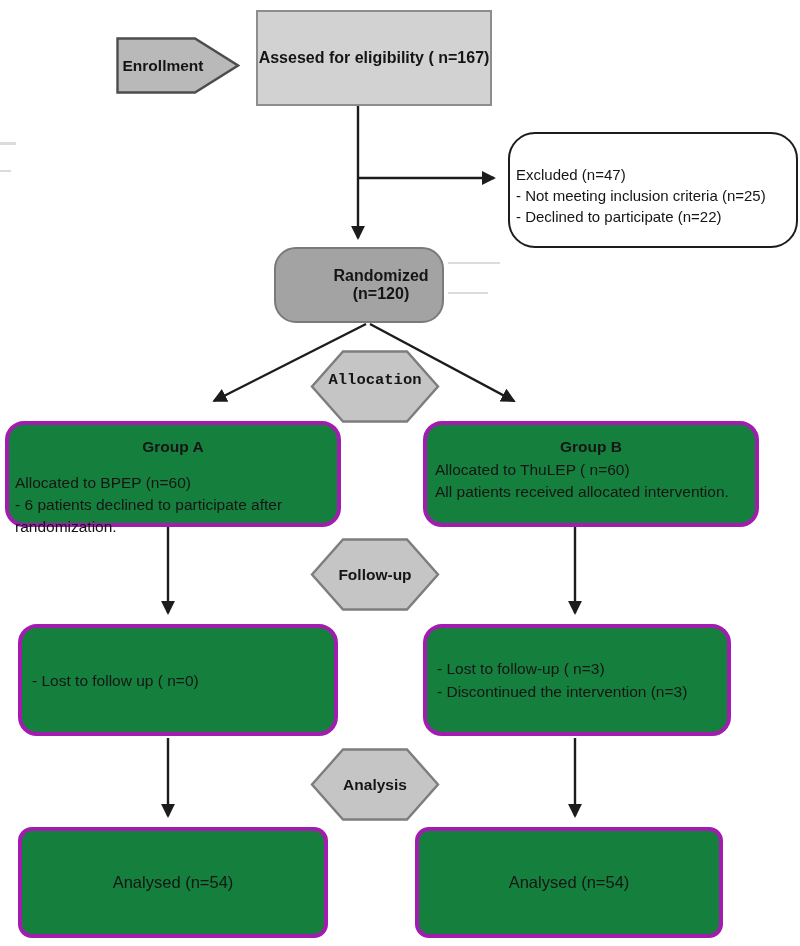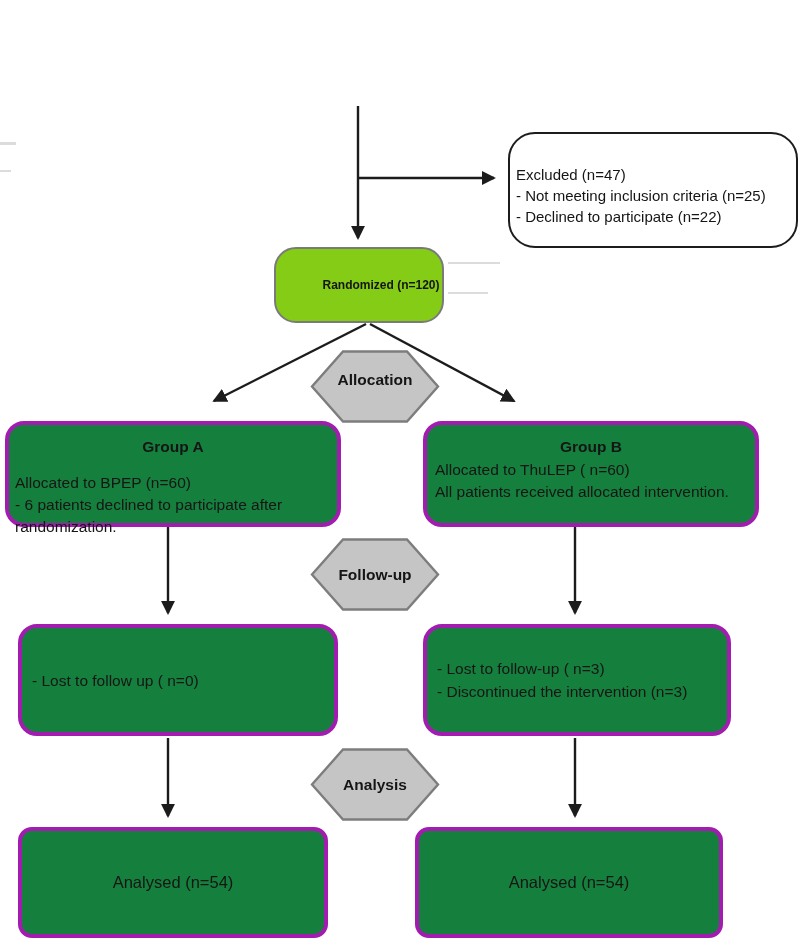--- a/index.html
+++ b/index.html
@@ -9,23 +9,23 @@
     font-family:"Liberation Sans", sans-serif; color:#151515; overflow:hidden;
   }
   .connectors { position:absolute; left:0; top:0; z-index:1; }
   .node { position:absolute; z-index:2; }
   .gray-rect {
     background:#d2d2d2; border:2px solid #8d8d8d;
     display:flex; align-items:center; justify-content:center;
     font-weight:bold; font-size:16px; text-align:center;
   }
   .gray-round {
-    background:#84cc16; border:2px solid #7a7a7a; border-radius:22px;
+    background:#a3a3a3; border:2px solid #7a7a7a; border-radius:22px;
     display:flex; align-items:center; justify-content:center;
-    font-weight:bold; font-size:12px; text-align:center;padding-left:44px;
+    font-weight:bold; font-size:16px; text-align:center;padding-left:44px;
   }
   .white-round {
     background:#15803d; border:4px solid #a21caf; border-radius:19px;
   }
   .white-rect {
     background:#ffffff; border:2px solid #1c1c1c;
   }
   .excluded-box { padding:30px 10px 0 6px; font-size:15px; line-height:21px;border-radius:27px; }
   .group-box .g-title { font-weight:bold; font-size:15.5px; text-align:center; padding-top:13px; }
   .group-box .g-body { font-size:15.5px; line-height:22px; padding:0 6px; margin-top:16px; }
@@ -67,33 +67,42 @@
       <line x1="358" y1="178" x2="494" y2="178" marker-end="url(#ah)"></line>
       <line x1="366" y1="324" x2="214" y2="401" marker-end="url(#ah)"></line>
       <line x1="370" y1="324" x2="514" y2="401" marker-end="url(#ah)"></line>
       <line x1="168" y1="527" x2="168" y2="613" marker-end="url(#ah)"></line>
       <line x1="575" y1="527" x2="575" y2="613" marker-end="url(#ah)"></line>
       <line x1="168" y1="738" x2="168" y2="816" marker-end="url(#ah)"></line>
       <line x1="575" y1="738" x2="575" y2="816" marker-end="url(#ah)"></line>
     </g>
   </svg>
 
+  <div class="shape-wrap" style="left:116px;top:37px;width:124px;height:57px;">
+    <svg width="124" height="57" viewBox="0 0 124 57">
+      <polygon points="1.5,1.5 79,1.5 122,28.5 79,55.5 1.5,55.5" fill="#b9b9b9" stroke="#4d4d4d" stroke-width="2.4"></polygon>
+    </svg>
+    <div class="shape-label pent-label">Enrollment</div>
+  </div>
 
+  <div class="node gray-rect" style="left:256px;top:10px;width:236px;height:96px;">
+    <span>Assesed for eligibility ( n=167)</span>
+  </div>
 
   <div class="node white-rect excluded-box" style="left:508px;top:132px;width:290px;height:116px;">
     <div>Excluded (n=47)</div>
     <div>- Not meeting inclusion criteria (n=25)</div>
     <div>- Declined to participate (n=22)</div>
   </div>
 
   <div class="node gray-round" style="left:274px;top:247px;width:170px;height:76px;">
     <span>Randomized (n=120)</span>
   </div>
 
-  <div class="shape-wrap" style="left:310px;top:350px;width:130px;height:59px;">
+  <div class="shape-wrap" style="left:310px;top:350px;width:130px;height:59px;font-family:Liberation Mono, monospace;">
     <svg width="130" height="73" viewBox="0 0 130 73">
       <polygon points="33,1.5 97,1.5 128,36.5 97,71.5 33,71.5 2,36.5" fill="#c5c5c5" stroke="#7d7d7d" stroke-width="2.4"></polygon>
     </svg>
     <div class="shape-label">Allocation</div>
   </div>
 
   <div class="node white-round group-box" style="left:5px;top:421px;width:336px;height:106px;">
     <div class="g-title">Group A</div>
     <div class="g-body">
       <div>Allocated to BPEP (n=60)</div>

